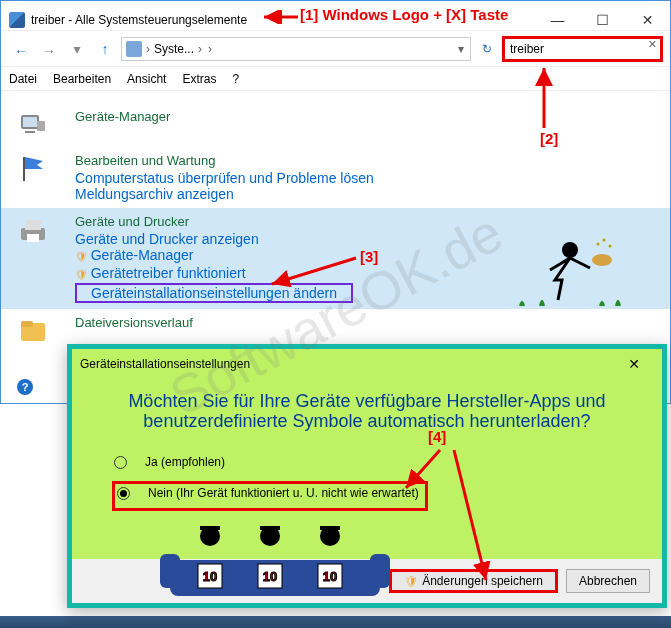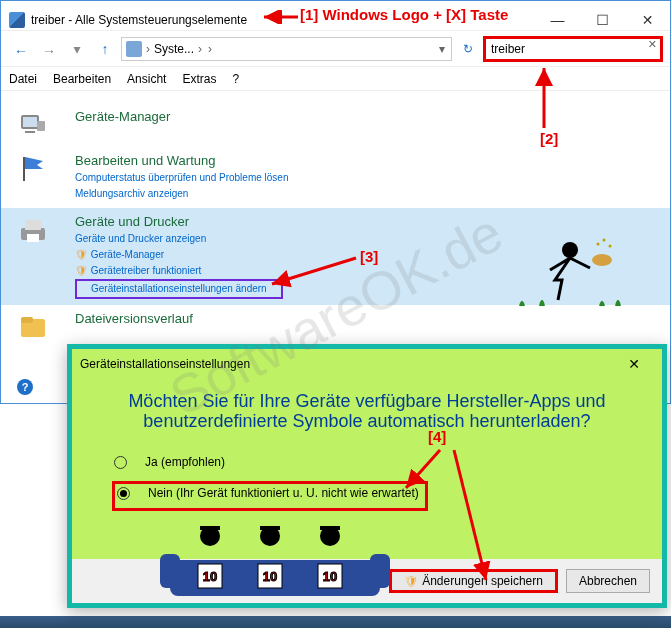--- a/index.html
+++ b/index.html
@@ -14,35 +14,35 @@
 .titlebar-btn { width: 45px; height: 30px; display: flex; align-items: center; justify-content: center; color: #333; font-size: 14px; }
 
 .toolbar { height: 36px; display: flex; align-items: center; padding: 4px 8px; gap: 4px; border-bottom: 1px solid #eee; }
 .nav-btn { width: 24px; height: 24px; display: flex; align-items: center; justify-content: center; color: #888; font-size: 14px; }
 .nav-btn.active { color: #1e6fc7; }
 .breadcrumb { flex: 1; height: 24px; border: 1px solid #ccc; display: flex; align-items: center; padding: 0 4px; font-size: 12px; gap: 2px; }
 .breadcrumb-icon { width: 16px; height: 16px; background: #7aa7d8; border-radius: 2px; }
 .bc-sep { color: #666; padding: 0 2px; }
 .bc-part { color: #000; }
 .refresh-btn { width: 24px; height: 24px; display: flex; align-items: center; justify-content: center; color: #1e6fc7; }
-.search-box { width: 178px; height: 24px; border: 1px solid #ccc; position: relative; display: flex; padding: 0 32px 0 6px; }
+.search-box { width: 159px; height: 24px; border: 1px solid #ccc; position: relative; display: flex; padding: 0 32px 0 6px; }
 .search-highlight { position: absolute; inset: -2px; border: 3px solid #e80000; pointer-events: none; }
 .search-input { border: none; outline: none; font-size: 12px; width: 100%; }
 .search-clear { position: absolute; right: 4px; color: #666; font-size: 11px; }
 
 .menubar { height: 24px; display: flex; align-items: center; padding: 0 8px; gap: 16px; font-size: 12px; border-bottom: 1px solid #eee; }
 .menu-item { color: #000; }
 
 .content { padding: 12px 0 12px 0; min-height: 280px; }
 .cat { display: flex; padding: 6px 16px; gap: 26px; }
 .cat.selected { background: #cfe7f7; }
 .cat-icon { width: 32px; height: 32px; flex-shrink: 0; }
 .cat-body { flex: 1; }
 .cat-title { color: #1a6b3a; font-size: 13px; font-weight: 400; margin-bottom: 2px; }
-.cat-link { color: #0066cc; font-size: 10px; display: block; line-height: 16px; }
+.cat-link { color: #0066cc; font-size: 14px; display: block; line-height: 16px; }
 .cat-link.shield::before { content: "🛡"; font-size: 10px; color: #f0a020; margin-right: 3px; }
 .cat-link.boxed { display: inline-block; border: 2px solid #6d28d9; padding: 0 14px; }
 
 .help-row { padding: 8px 16px; display: flex; align-items: center; gap: 6px; color: #1e6fc7; font-size: 12px; }
 .help-icon { width: 16px; height: 16px; border-radius: 50%; background: #1e6fc7; color: #fff; display: flex; align-items: center; justify-content: center; font-size: 11px; font-weight: bold; }
 
 
 .dialog { position: absolute; left: 67px; top: 344px; width: 600px; background: #bef264; border: 5px solid #14b8a6; box-shadow: 0 4px 16px rgba(0,0,0,0.3); }
 .dialog-title { height: 30px; display: flex; align-items: center; padding: 0 8px; font-size: 12px; }
 .dialog-title-text { flex: 1; }

